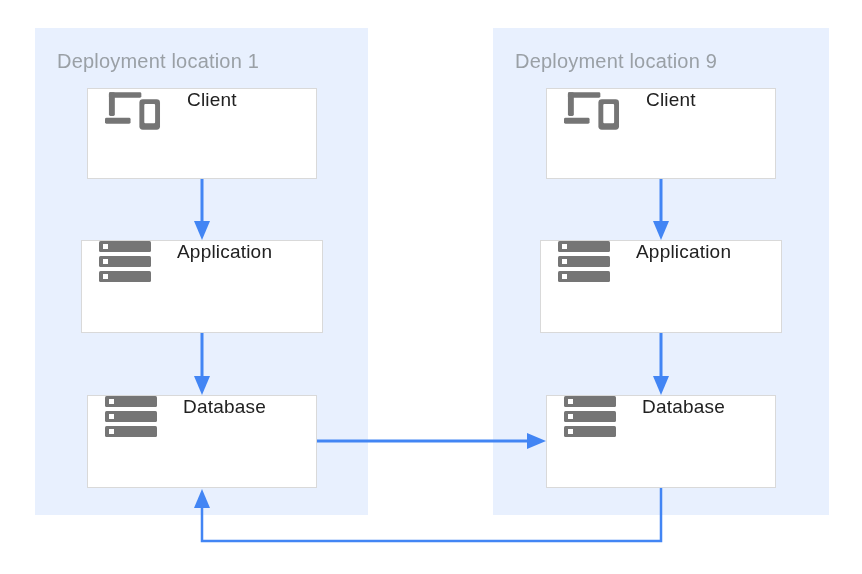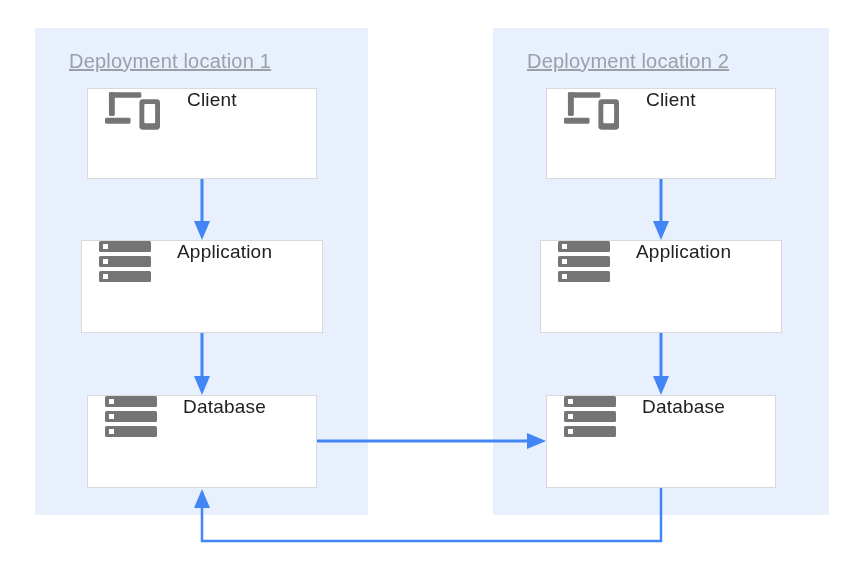--- a/index.html
+++ b/index.html
@@ -28,28 +28,27 @@
     position: absolute;
     top: 28px;
     height: 487px;
     background: var(--panel-bg);
   }
   .panel-1 { left: 35px;  width: 333px; }
   .panel-2 { left: 493px; width: 336px; }
 
   .panel-title {
     position: absolute;
-    left: 34px;
+    left: 22px;
     top: 22px;
     font-size: 20px;
     font-weight: 400;
     color: var(--title-gray);
     white-space: nowrap;
     letter-spacing: 0.2px;
-    text-decoration: underline;
   }
 
   .node {
     position: absolute;
     background: var(--box-bg);
     border: 1px solid var(--box-border);
     display: flex;
     padding-left: 17px;
   }
   .n-client-1 { left: 87px;  top: 88px;  width: 230px; height: 91px; }
@@ -93,21 +92,21 @@
 </style>
 </head>
 <body>
 
 <div class="canvas">
 
   <section class="panel panel-1">
     <h2 class="panel-title">Deployment location 1</h2>
   </section>
   <section class="panel panel-2">
-    <h2 class="panel-title">Deployment location 2</h2>
+    <h2 class="panel-title">Deployment location 9</h2>
   </section>
 
   <svg class="arrows" viewBox="0 0 862 574" aria-hidden="true">
     <g>
       <line class="arrow-line" x1="202" y1="179" x2="202" y2="223"></line>
       <polygon class="arrow-head" points="202,240 194,221 210,221"></polygon>
     </g>
     <g>
       <line class="arrow-line" x1="202" y1="333" x2="202" y2="378"></line>
       <polygon class="arrow-head" points="202,395 194,376 210,376"></polygon>

